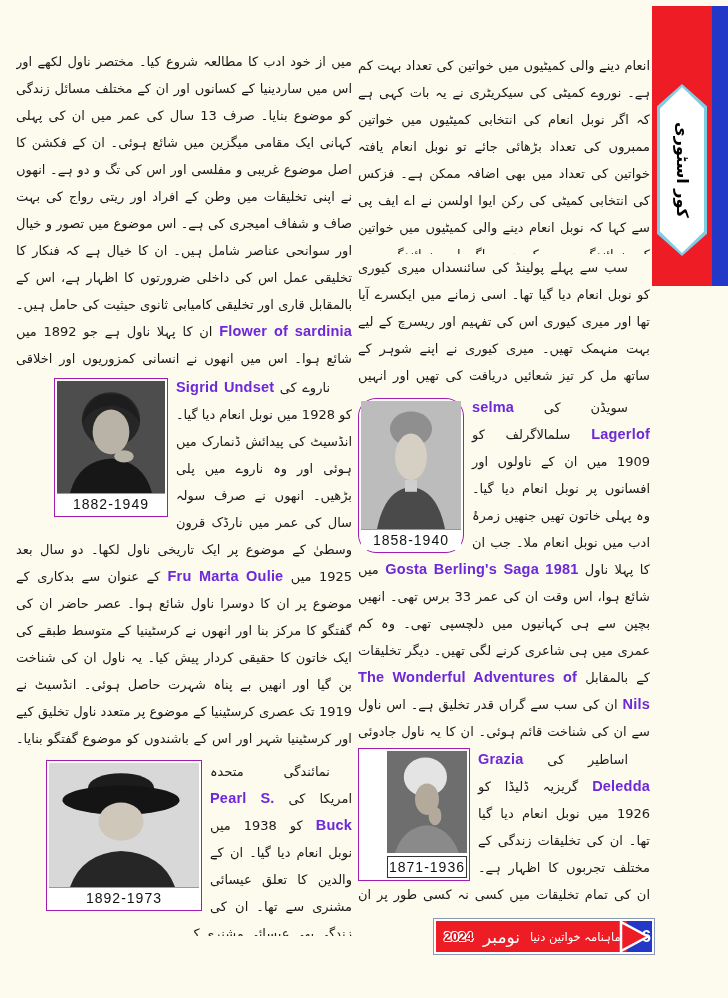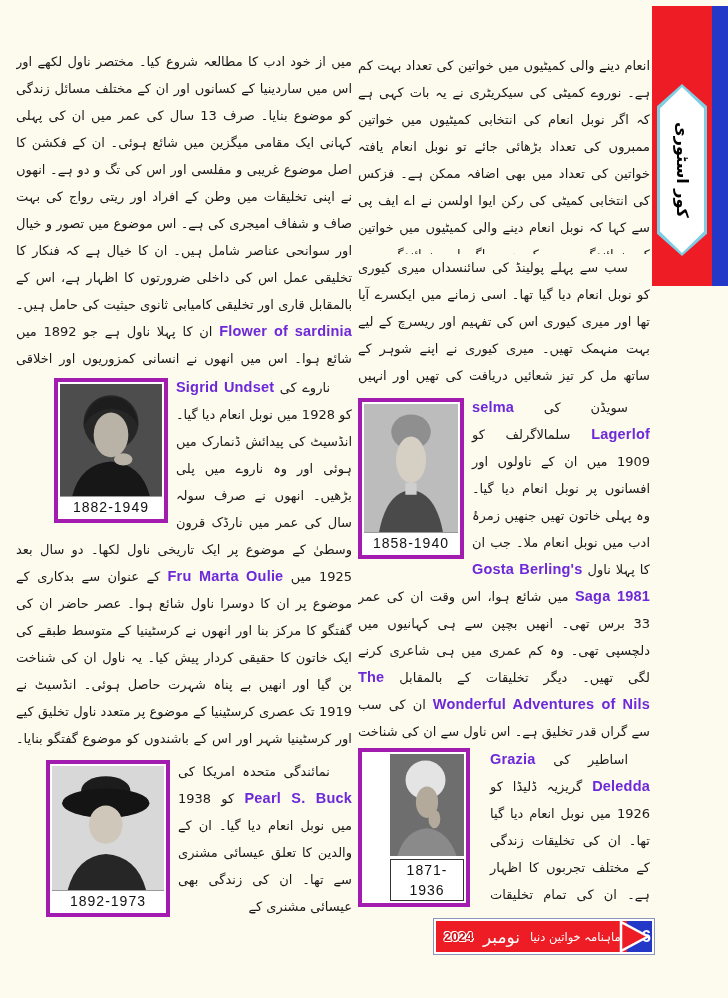--- a/index.html
+++ b/index.html
@@ -35,38 +35,38 @@
   .lb1{left:16px;  top:48px;  width:336px; height:326px;}
   .lb2{left:16px;  top:374px; width:336px; height:384px;}
   .lb3{left:16px;  top:758px; width:336px; height:178px;}
   .rb1{left:358px; top:52px;  width:292px; height:202px;}
   .rb2{left:358px; top:254px; width:292px; height:140px;}
   .rb3{left:358px; top:394px; width:292px; height:352px;}
   .rb4{left:358px; top:746px; width:292px; height:170px;}
 
   
   .photo{
-    float:left; background:#fff; border:4px solid #a21caf; padding:2px;
+    float:left; background:#fff; border:1px solid #a21caf; padding:2px;
     direction:ltr;
   }
   .photo .img{display:block; width:100%; background:#999;}
   .photo .img svg{display:block; width:100%; height:100%;}
   .years{
     display:block; text-align:center; background:#fff; color:#111;
     font-family:"Liberation Sans", sans-serif; font-size:14px;
     letter-spacing:1px; line-height:20px; border-top:1px solid #999;
     direction:ltr;
   }
   .photo-sigrid{width:114px; margin:4px 8px 2px 38px;}
   .photo-sigrid .img{height:112px;}
-  .photo-selma{width:106px; margin:4px 8px 2px 0;}
+  .photo-selma{width:106px; margin:4px 8px 2px 0;border-radius:18px;}
   .photo-selma .img{height:128px;}
-  .photo-pearl{width:124px; margin:2px 8px 0 30px;}
+  .photo-pearl{width:156px; margin:2px 8px 0 30px;}
   .photo-pearl .img{height:124px;}
-  .photo-grazia{width:112px; margin:2px 20px 0 0;padding-left:28px;}
+  .photo-grazia{width:112px; margin:2px 8px 0 0;padding-left:28px;}
   .photo-grazia .img{height:102px;}
   .photo-grazia .years{border:1px solid #333; margin-top:3px;}
 
   
   .banner-red{
     position:absolute; left:652px; top:6px; width:60px; height:280px;
     background:var(--banner-red);
   }
   .banner-blue{
     position:absolute; left:712px; top:6px; width:16px; height:280px;

